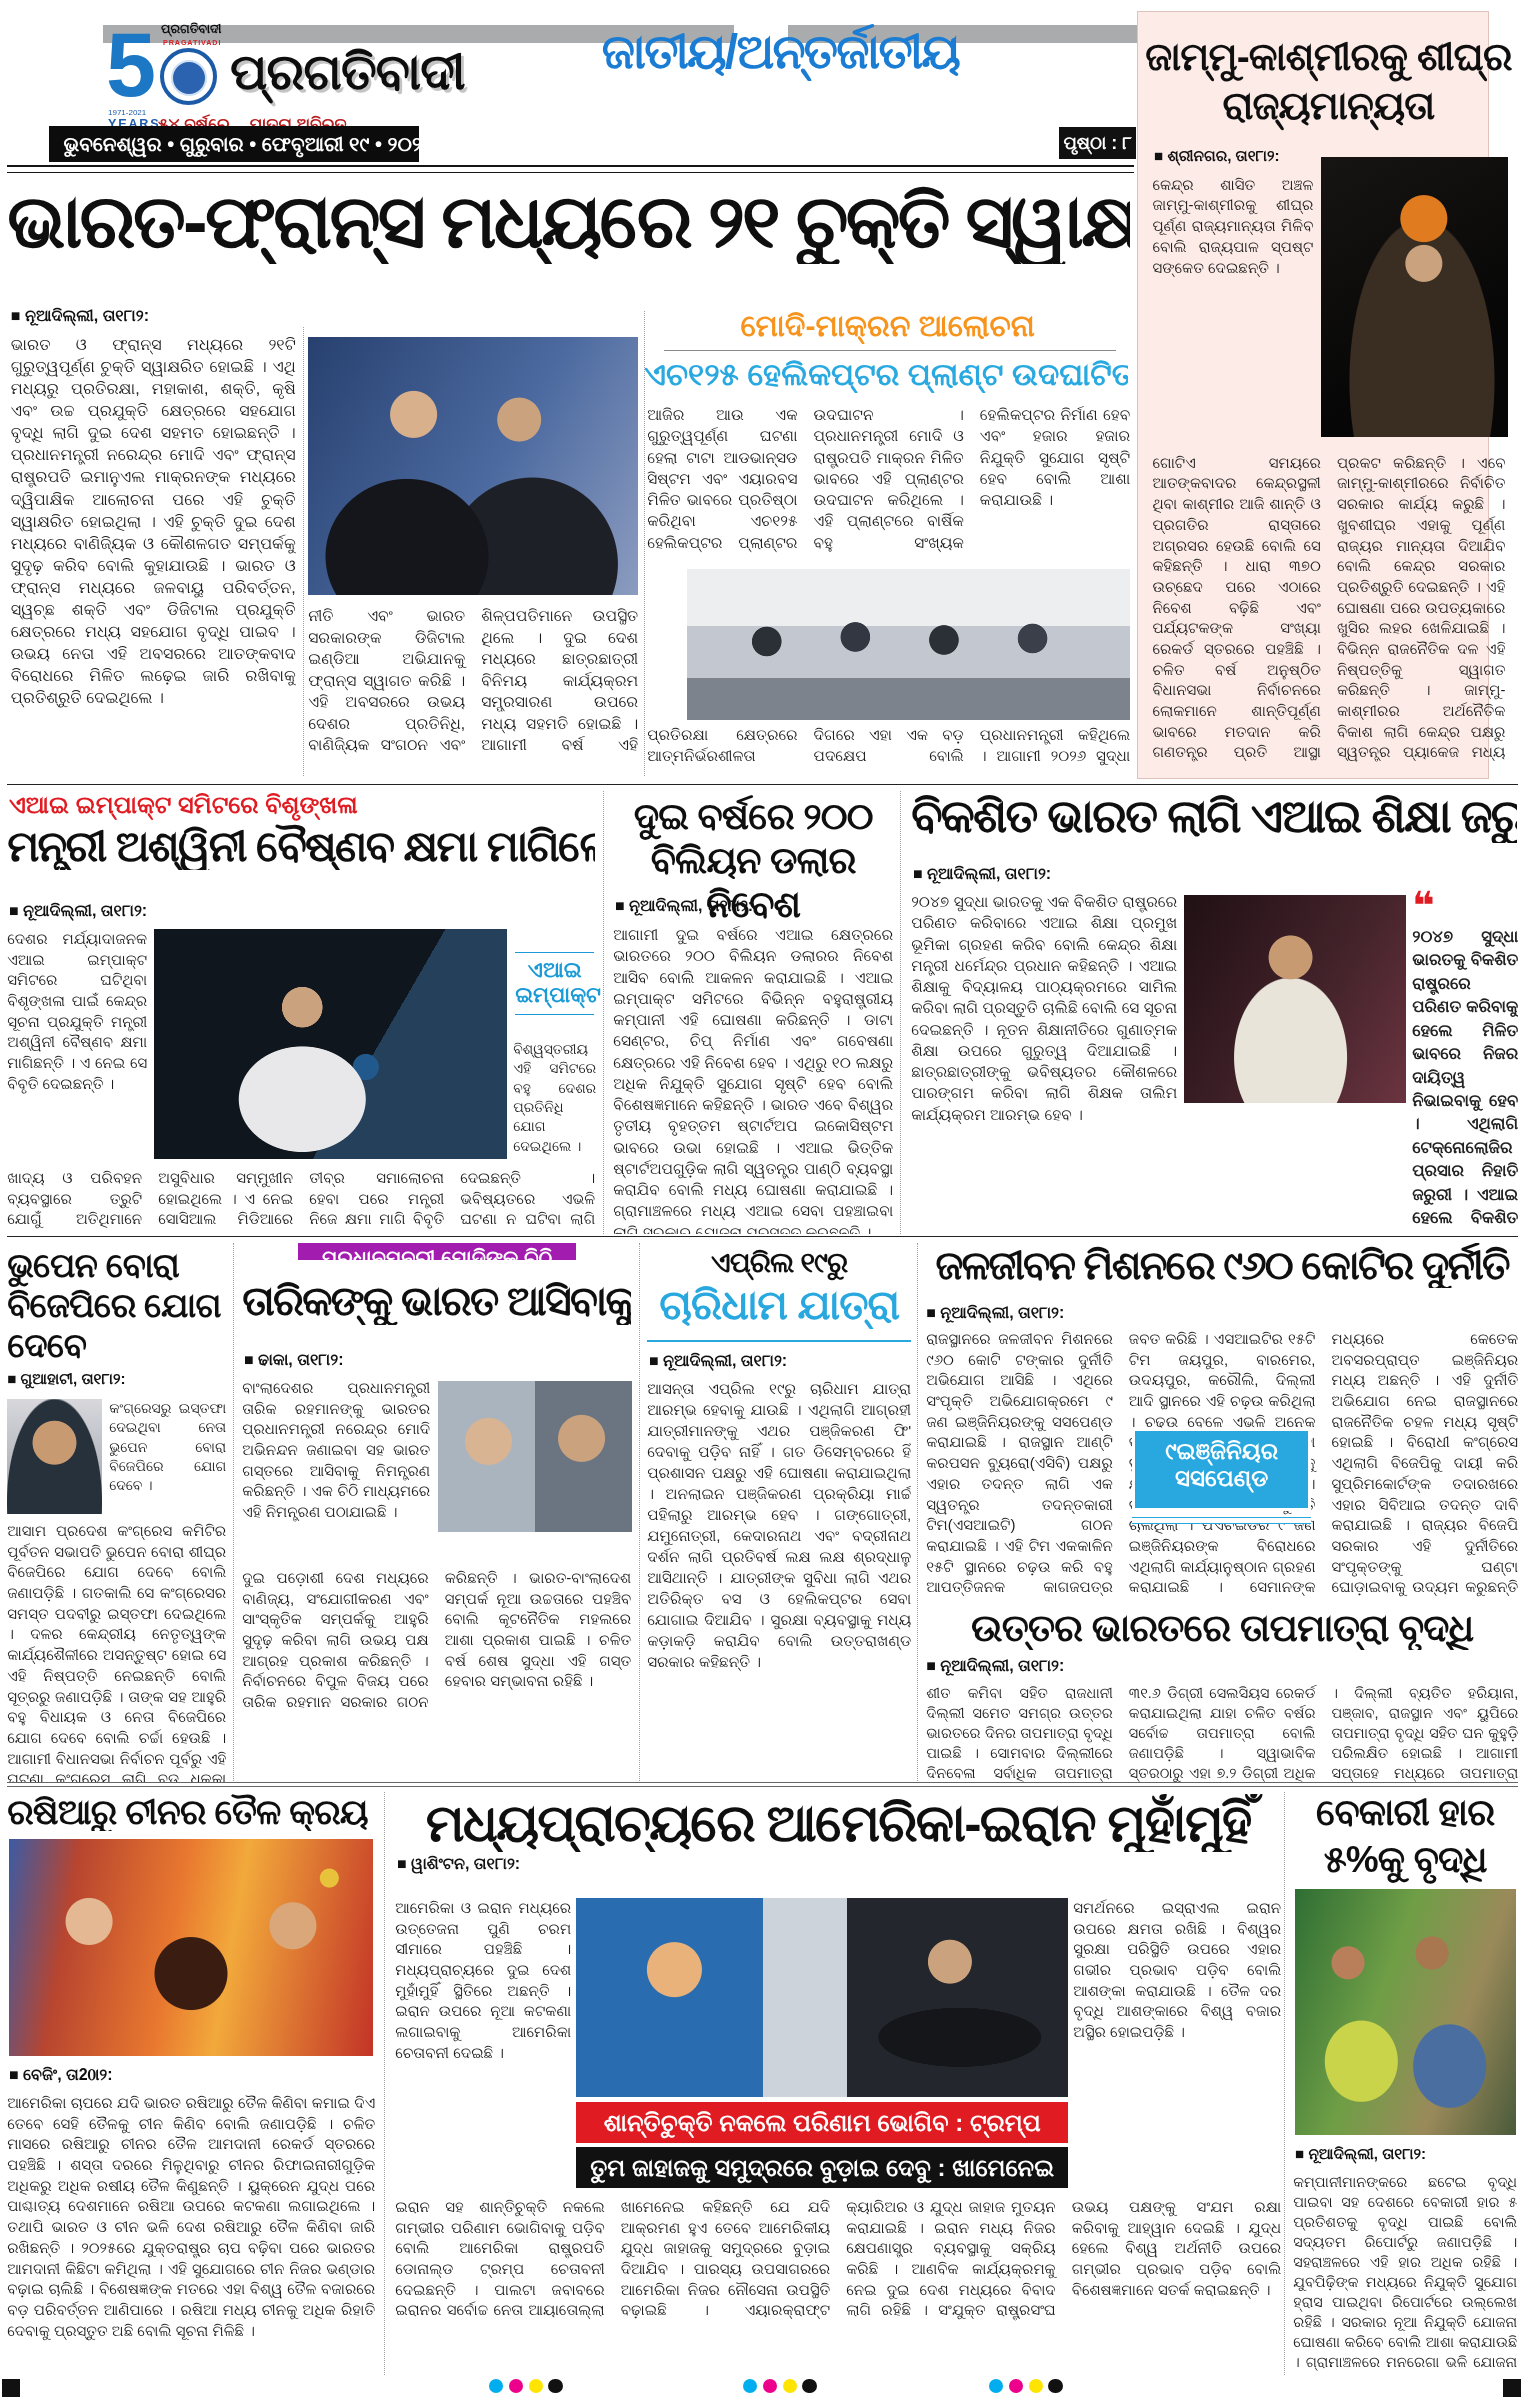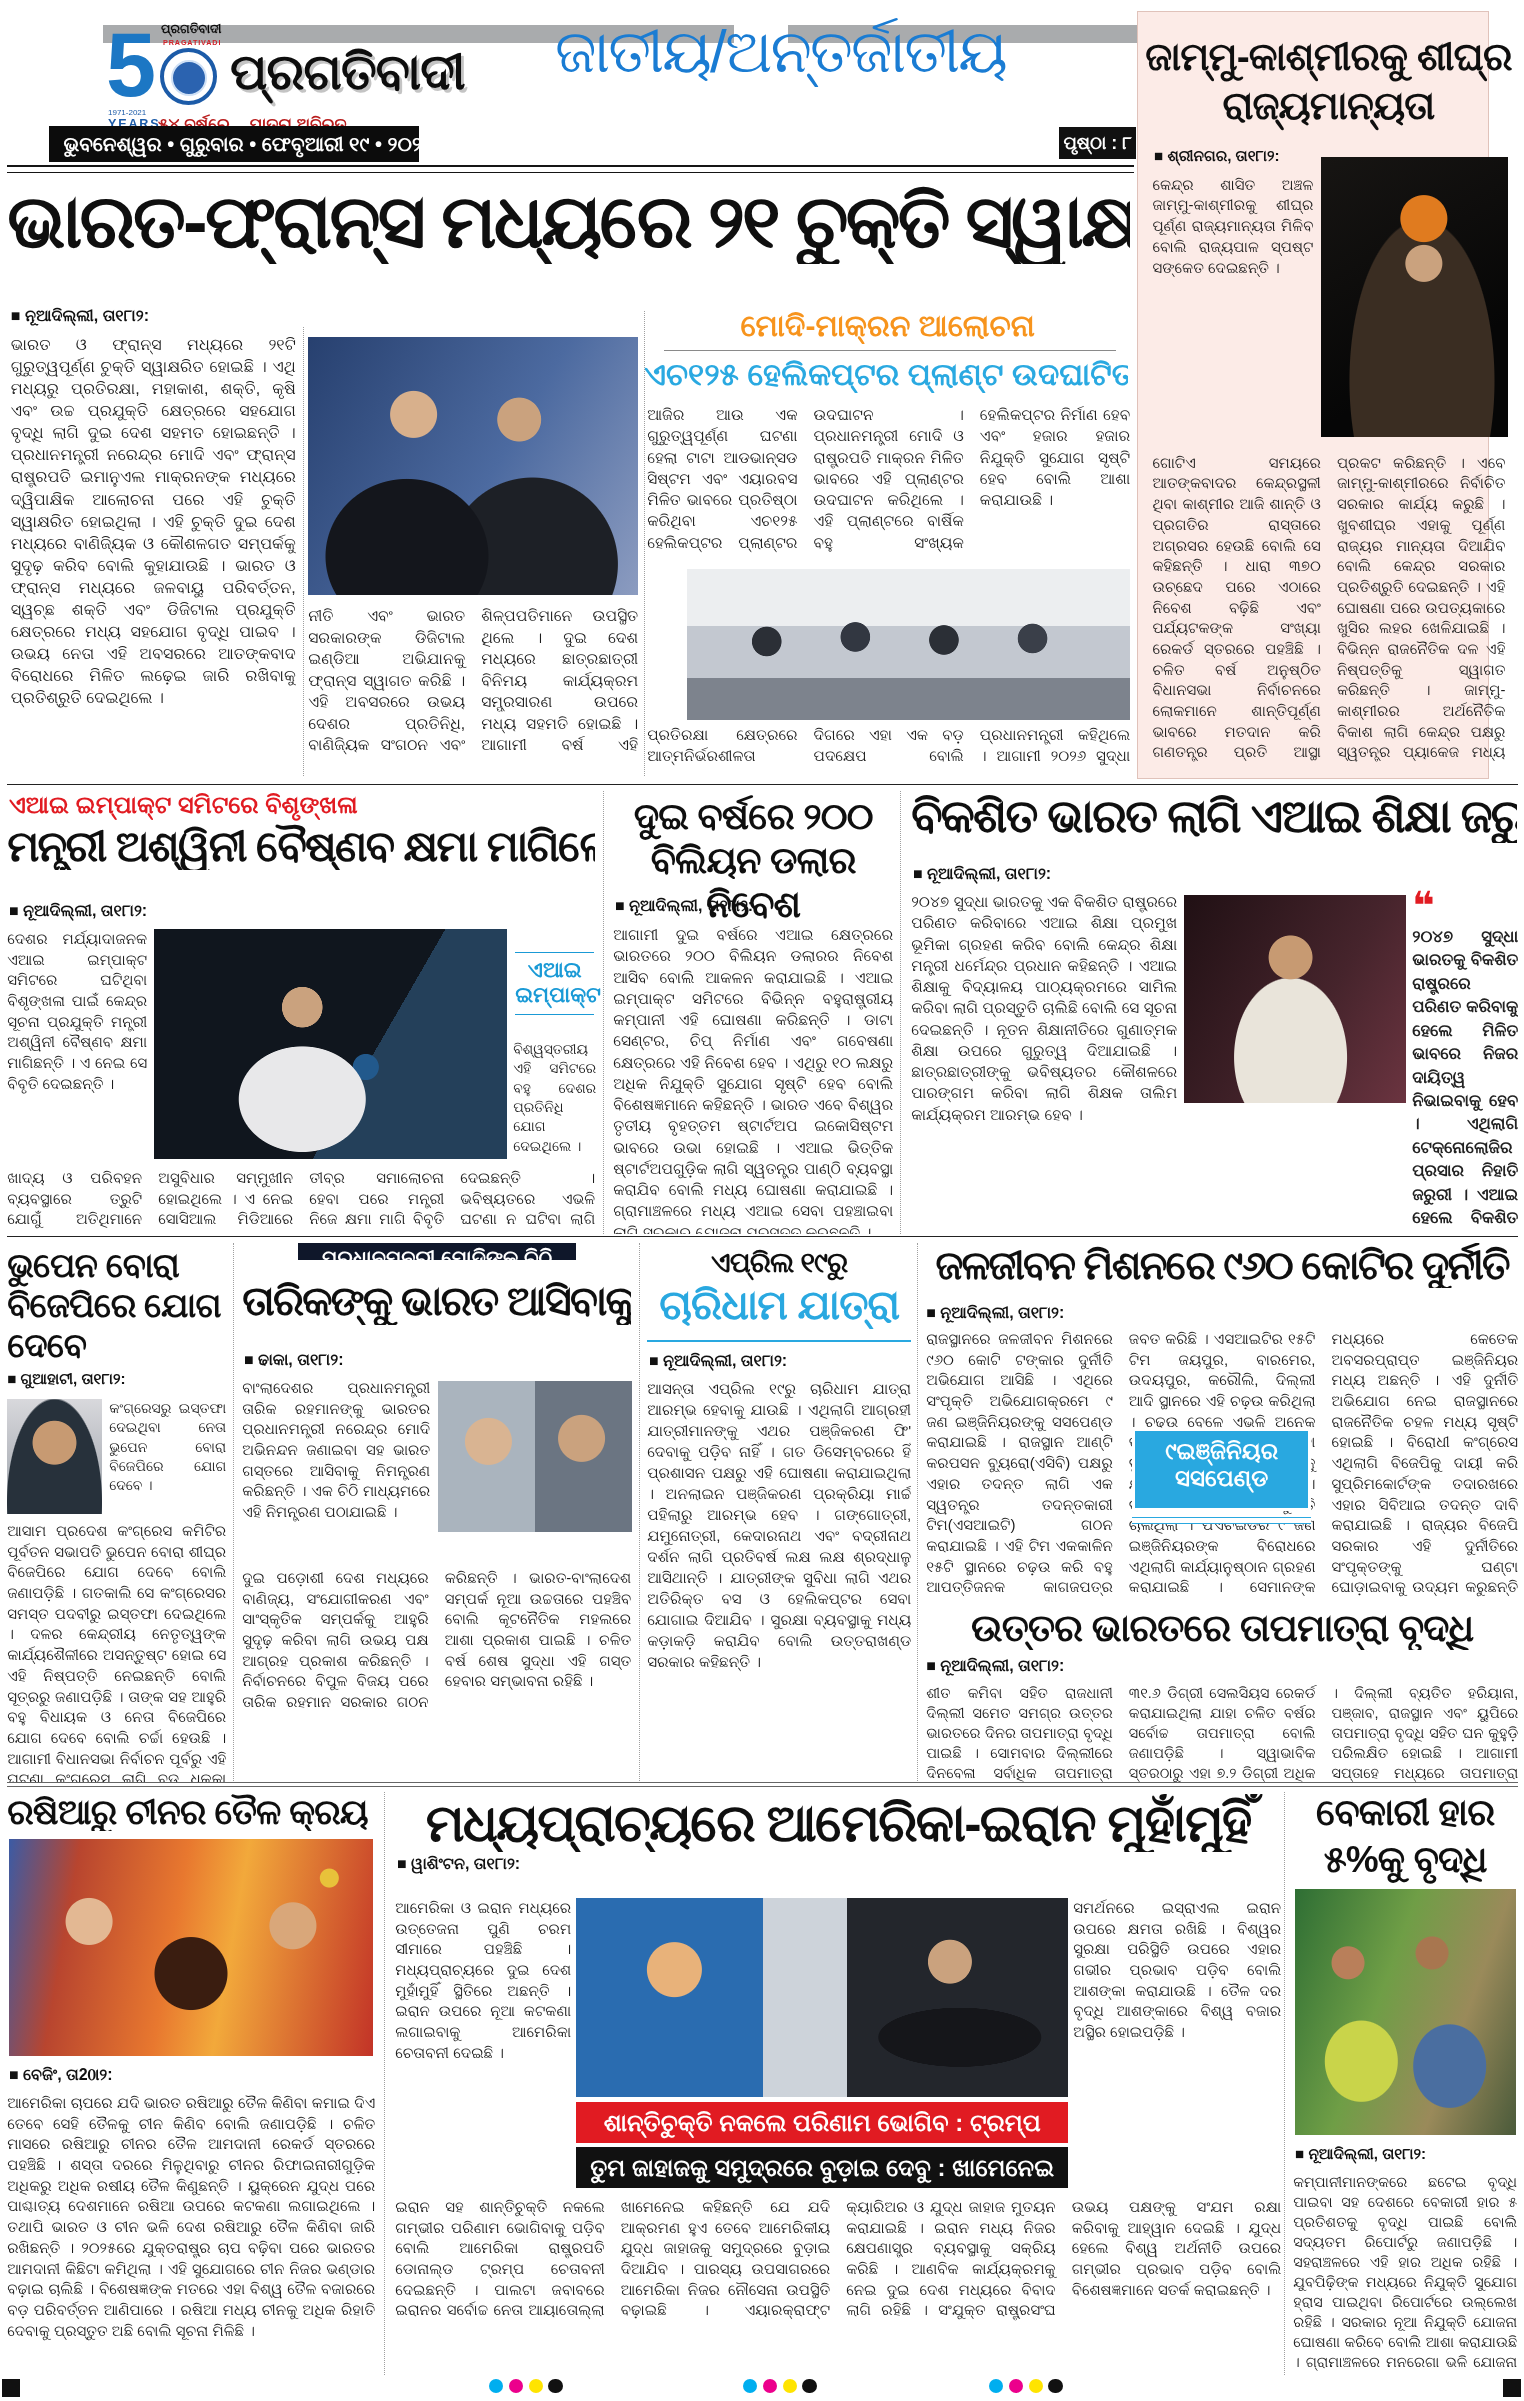--- a/index.html
+++ b/index.html
@@ -32,21 +32,21 @@
     <div class="abs" style="left:160px;top:48px;width:57px;height:57px;border-radius:50%;border:4.5px solid #1c5ba8;background:#fff;">
       <div style="width:32px;height:32px;border-radius:50%;background:#2b63b0;margin:8px auto;border:2.7px solid #cfe0f5;"></div>
     </div>
     <div class="abs" style="left:161px;top:21.5px;font-size:12.6px;font-weight:900;color:#0d0d0d;">ପ୍ରଗତିବାଦୀ</div>
     <div class="abs" style="left:163px;top:38px;font-size:7.2px;font-weight:bold;color:#d2232a;letter-spacing:0.9px;">PRAGATIVADI</div>
     <div class="abs" style="left:230px;top:43px;font-size:50px;font-weight:900;color:#0d0d0d;text-shadow:2.7px 2.7px 0 #c4c4c4;letter-spacing:-0.9px;">ପ୍ରଗତିବାଦୀ</div>
     <div class="abs" style="left:108px;top:108px;font-size:8px;color:#1c5ba8;">1971-2021</div>
     <div class="abs" style="left:108px;top:117px;font-size:12.6px;font-weight:900;color:#1c5ba8;letter-spacing:1.8px;">YEARS</div>
     <div class="abs" style="left:158px;top:115px;font-size:17px;font-weight:bold;color:#b91c1c;">୫୪ ବର୍ଷରେ... ଯାତ୍ରା ଅବିରତ</div>
 
-    <div class="abs center" style="left:386px;top:17px;width:789px;font-size:60px;font-weight:400;color:#1a7cd3;letter-spacing:-1.8px;white-space:nowrap;overflow:hidden;">ଜାତୀୟ/ଅନ୍ତର୍ଜାତୀୟ</div>
+    <div class="abs center" style="left:386px;top:24px;width:789px;font-size:48px;font-weight:700;color:#1a7cd3;letter-spacing:-1.8px;white-space:nowrap;overflow:hidden;">ଜାତୀୟ/ଅନ୍ତର୍ଜାତୀୟ</div>
 
     <div class="abs" style="left:49px;top:126px;width:370px;height:36px;background:#0c0c0c;color:#fff;font-size:20px;font-weight:bold;line-height:36px;padding-left:14.4px;white-space:nowrap;overflow:hidden;">ଭୁବନେଶ୍ୱର • ଗୁରୁବାର • ଫେବୃଆରୀ ୧୯ • ୨୦୨୬</div>
     <div class="abs center" style="left:1059px;top:127px;width:77px;height:32px;background:#111;color:#fff;font-size:18px;font-weight:bold;line-height:32px;">ପୃଷ୍ଠା : ୮</div>
     <div class="abs" style="left:7.2px;top:165px;width:1127px;height:8px;border-top:2.7px solid #151515;border-bottom:1.8px solid #151515;"></div>
   </div>
 
   <div class="abs" style="left:7.2px;top:176px;width:1127px;height:606px;">
     <div class="abs hl nowrap" style="left:0;top:5.4px;width:1123px;font-size:74px;letter-spacing:-2.7px;">ଭାରତ-ଫ୍ରାନ୍ସ ମଧ୍ୟରେ ୨୧ ଚୁକ୍ତି ସ୍ୱାକ୍ଷରିତ</div>
     <div class="abs byline" style="left:3.6px;top:131px;">■ ନୂଆଦିଲ୍ଲୀ, ତା୧୮ା୨:</div>
     <div class="abs bodytx" style="left:3.6px;top:158px;width:285px;height:441px;font-size:16px;">ଭାରତ ଓ ଫ୍ରାନ୍ସ ମଧ୍ୟରେ ୨୧ଟି ଗୁରୁତ୍ୱପୂର୍ଣ୍ଣ ଚୁକ୍ତି ସ୍ୱାକ୍ଷରିତ ହୋଇଛି । ଏଥି ମଧ୍ୟରୁ ପ୍ରତିରକ୍ଷା, ମହାକାଶ, ଶକ୍ତି, କୃଷି ଏବଂ ଉଚ୍ଚ ପ୍ରଯୁକ୍ତି କ୍ଷେତ୍ରରେ ସହଯୋଗ ବୃଦ୍ଧି ଲାଗି ଦୁଇ ଦେଶ ସହମତ ହୋଇଛନ୍ତି । ପ୍ରଧାନମନ୍ତ୍ରୀ ନରେନ୍ଦ୍ର ମୋଦି ଏବଂ ଫ୍ରାନ୍ସ ରାଷ୍ଟ୍ରପତି ଇମାନୁଏଲ ମାକ୍ରନଙ୍କ ମଧ୍ୟରେ ଦ୍ୱିପାକ୍ଷିକ ଆଲୋଚନା ପରେ ଏହି ଚୁକ୍ତି ସ୍ୱାକ୍ଷରିତ ହୋଇଥିଲା । ଏହି ଚୁକ୍ତି ଦୁଇ ଦେଶ ମଧ୍ୟରେ ବାଣିଜ୍ୟିକ ଓ କୌଶଳଗତ ସମ୍ପର୍କକୁ ସୁଦୃଢ଼ କରିବ ବୋଲି କୁହାଯାଉଛି । ଭାରତ ଓ ଫ୍ରାନ୍ସ ମଧ୍ୟରେ ଜଳବାୟୁ ପରିବର୍ତ୍ତନ, ସ୍ୱଚ୍ଛ ଶକ୍ତି ଏବଂ ଡିଜିଟାଲ ପ୍ରଯୁକ୍ତି କ୍ଷେତ୍ରରେ ମଧ୍ୟ ସହଯୋଗ ବୃଦ୍ଧି ପାଇବ । ଉଭୟ ନେତା ଏହି ଅବସରରେ ଆତଙ୍କବାଦ ବିରୋଧରେ ମିଳିତ ଲଢ଼େଇ ଜାରି ରଖିବାକୁ ପ୍ରତିଶ୍ରୁତି ଦେଇଥିଲେ ।</div>
@@ -145,21 +145,21 @@
              radial-gradient(circle at 50% 38%, #c79a72 21.5px, transparent 22.4px),
              radial-gradient(ellipse at 50% 90%, #27313b 47px, transparent 48px),
              linear-gradient(#d8d8dc,#9aa0a8);"></div>
       <div class="abs bodytx" style="left:102px;top:156px;width:117px;height:115px;font-size:14px;">କଂଗ୍ରେସରୁ ଇସ୍ତଫା ଦେଇଥିବା ନେତା ଭୁପେନ ବୋରା ବିଜେପିରେ ଯୋଗ ଦେବେ ।</div>
       <div class="abs bodytx" style="left:0;top:278px;width:219px;height:262px;font-size:15px;">ଆସାମ ପ୍ରଦେଶ କଂଗ୍ରେସ କମିଟିର ପୂର୍ବତନ ସଭାପତି ଭୁପେନ ବୋରା ଶୀଘ୍ର ବିଜେପିରେ ଯୋଗ ଦେବେ ବୋଲି ଜଣାପଡ଼ିଛି । ଗତକାଲି ସେ କଂଗ୍ରେସର ସମସ୍ତ ପଦବୀରୁ ଇସ୍ତଫା ଦେଇଥିଲେ । ଦଳର କେନ୍ଦ୍ରୀୟ ନେତୃତ୍ୱଙ୍କ କାର୍ଯ୍ୟଶୈଳୀରେ ଅସନ୍ତୁଷ୍ଟ ହୋଇ ସେ ଏହି ନିଷ୍ପତ୍ତି ନେଇଛନ୍ତି ବୋଲି ସୂତ୍ରରୁ ଜଣାପଡ଼ିଛି । ତାଙ୍କ ସହ ଆହୁରି ବହୁ ବିଧାୟକ ଓ ନେତା ବିଜେପିରେ ଯୋଗ ଦେବେ ବୋଲି ଚର୍ଚ୍ଚା ହେଉଛି । ଆଗାମୀ ବିଧାନସଭା ନିର୍ବାଚନ ପୂର୍ବରୁ ଏହି ଘଟଣା କଂଗ୍ରେସ ଲାଗି ବଡ଼ ଧକ୍କା ବୋଲି ରାଜନୈତିକ ବିଶ୍ଳେଷକମାନେ କହିଛନ୍ତି । ବିଜେପି ପକ୍ଷରୁ ତାଙ୍କୁ ସ୍ୱାଗତ କରାଯାଇଛି ।</div>
     </div>
 
     <div class="vrule" style="left:226px;top:0;height:540px;"></div>
 
     <div class="abs" style="left:235px;top:0;width:389px;height:540px;">
-      <div class="abs whitebox" style="left:56px;top:0;width:278px;height:17px;background:#0f172a;font-size:20.6px;line-height:30.5px;white-space:nowrap;overflow:hidden;">ପ୍ରଧାନମନ୍ତ୍ରୀ ମୋଦିଙ୍କ ଚିଠି</div>
+      <div class="abs whitebox" style="left:56px;top:0;width:278px;height:17px;background:#a21caf;font-size:20.6px;line-height:30.5px;white-space:nowrap;overflow:hidden;">ପ୍ରଧାନମନ୍ତ୍ରୀ ମୋଦିଙ୍କ ଚିଠି</div>
       <div class="abs hl nowrap" style="left:0;top:36px;width:389px;font-size:41px;letter-spacing:-1.8px;">ତାରିକଙ୍କୁ ଭାରତ ଆସିବାକୁ ନିମନ୍ତ୍ରଣ</div>
       <div class="abs byline" style="left:1.8px;top:108px;">■ ଢାକା, ତା୧୮ା୨:</div>
       <div class="abs bodytx" style="left:0;top:135px;width:188px;height:183px;font-size:15px;">ବାଂଲାଦେଶର ପ୍ରଧାନମନ୍ତ୍ରୀ ତାରିକ ରହମାନଙ୍କୁ ଭାରତର ପ୍ରଧାନମନ୍ତ୍ରୀ ନରେନ୍ଦ୍ର ମୋଦି ଅଭିନନ୍ଦନ ଜଣାଇବା ସହ ଭାରତ ଗସ୍ତରେ ଆସିବାକୁ ନିମନ୍ତ୍ରଣ କରିଛନ୍ତି । ଏକ ଚିଠି ମାଧ୍ୟମରେ ଏହି ନିମନ୍ତ୍ରଣ ପଠାଯାଇଛି ।</div>
       <div class="photo" style="left:196px;top:138px;width:194px;height:151px;background:
              radial-gradient(circle at 26% 40%, #d9b492 23px, transparent 24px),
              radial-gradient(circle at 74% 38%, #caa27e 23px, transparent 24px),
              linear-gradient(90deg,#aab4be 0 50%,#6b7582 50% 100%);"></div>
       <div class="abs bodytx cols2" style="left:0;top:325px;width:389px;height:215px;font-size:15px;">ଦୁଇ ପଡ଼ୋଶୀ ଦେଶ ମଧ୍ୟରେ ବାଣିଜ୍ୟ, ସଂଯୋଗୀକରଣ ଏବଂ ସାଂସ୍କୃତିକ ସମ୍ପର୍କକୁ ଆହୁରି ସୁଦୃଢ଼ କରିବା ଲାଗି ଉଭୟ ପକ୍ଷ ଆଗ୍ରହ ପ୍ରକାଶ କରିଛନ୍ତି । ନିର୍ବାଚନରେ ବିପୁଳ ବିଜୟ ପରେ ତାରିକ ରହମାନ ସରକାର ଗଠନ କରିଛନ୍ତି । ଭାରତ-ବାଂଲାଦେଶ ସମ୍ପର୍କ ନୂଆ ଉଚ୍ଚତାରେ ପହଞ୍ଚିବ ବୋଲି କୂଟନୈତିକ ମହଲରେ ଆଶା ପ୍ରକାଶ ପାଇଛି । ଚଳିତ ବର୍ଷ ଶେଷ ସୁଦ୍ଧା ଏହି ଗସ୍ତ ହେବାର ସମ୍ଭାବନା ରହିଛି ।</div>
     </div>
 

